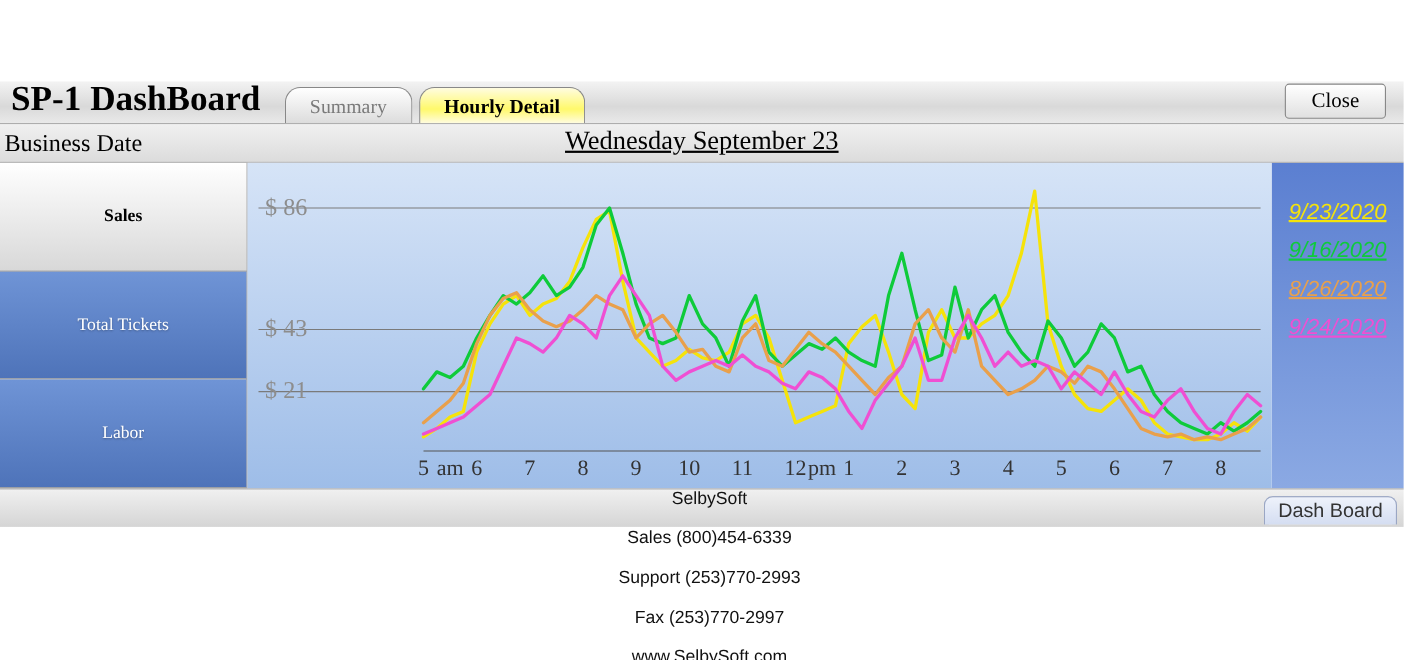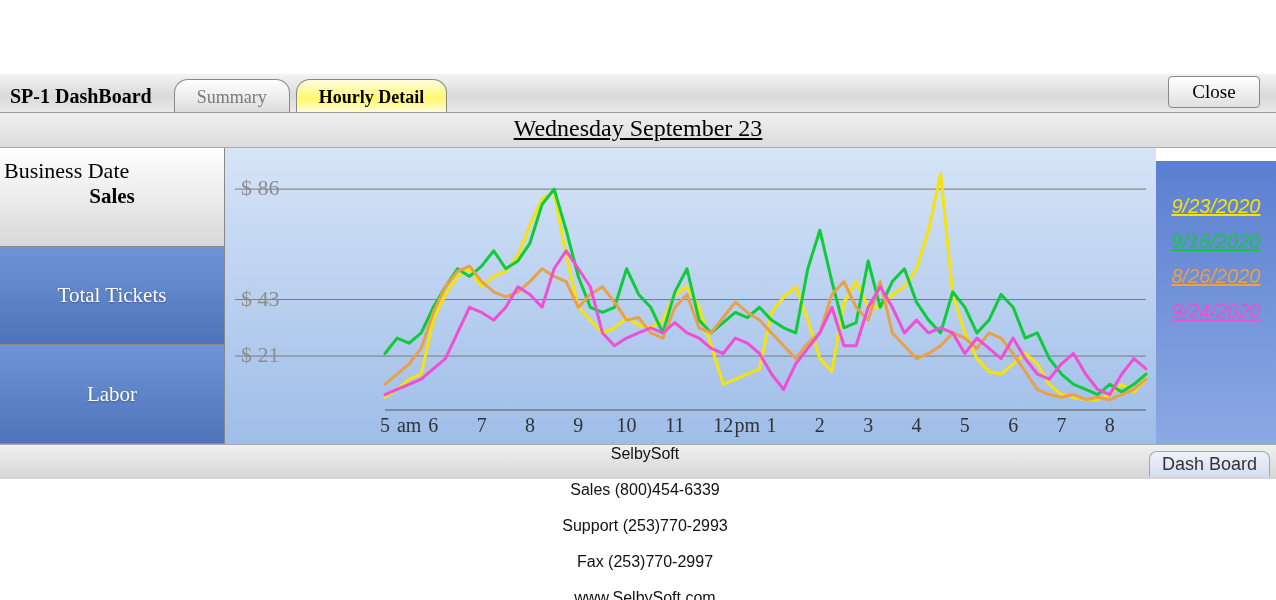--- a/index.html
+++ b/index.html
@@ -22,21 +22,21 @@
   .tabbar {
     position: relative;
     height: 38px;
     background: linear-gradient(#f3f3f3, #d9d9d9 60%, #e9e9e9);
     border-bottom: 1px solid #9a9a9a;
     display: flex;
     align-items: flex-end;
   }
   .app-title {
     font-weight: bold;
-    font-size: 20px;
+    font-size: 32px;
     padding: 0 16px 4px 10px;
     color: #000;
   }
   .tab {
     height: 30px;
     padding: 2px 22px 0 22px;
     margin-left: 6px;
     border: 1px solid #888;
     border-bottom: none;
     border-radius: 14px 14px 0 0;
@@ -75,21 +75,20 @@
     border-bottom: 1px solid #aaa;
     position: relative;
     font-size: 20px;
   }
   .biz-date-lbl {
     position: absolute;
     left: 4px;
     top: 4px;
     font-size: 22px;
     color: #000;
-    margin-top: 41px;
   }
   .biz-date-val {
     position: absolute;
     left: 0; right: 0;
     text-align: center;
     top: 2px;
     font-size: 24px;
     color: #000;
     text-decoration: underline;
   }
@@ -102,21 +101,21 @@
     width: 224px;
     display: flex;
     flex-direction: column;
     border-right: 1px solid #888;
   }
   .metric-btn {
     flex: 1;
     display: flex;
     align-items: center;
     justify-content: center;
-    font-size: 21px;
+    font-size: 16px;
     border-bottom: 1px solid #888;
     cursor: pointer;
     color: #fff;
     background: linear-gradient(#6f94d6, #4e73b9);
     text-shadow: 0 1px 2px rgba(0,0,0,.3);
   }
   .metric-btn.selected {
     background: linear-gradient(#ffffff, #d8d8d8);
     color: #000;
     font-weight: bold;
@@ -146,21 +145,20 @@
   .rightcol {
     width: 120px;
     background: linear-gradient(#5b7fd1, #8ba9e3);
     display: flex;
     flex-direction: column;
     justify-content: flex-start;
     gap: 12px;
     padding-top: 34px;
     align-items: center;
     font-family: Arial, sans-serif;
-    margin-top: 13px;
   }
   .legend-item {
     font-size: 20px;
     font-style: italic;
     text-decoration: underline;
     cursor: pointer;
   }
 
   
   .footer {

